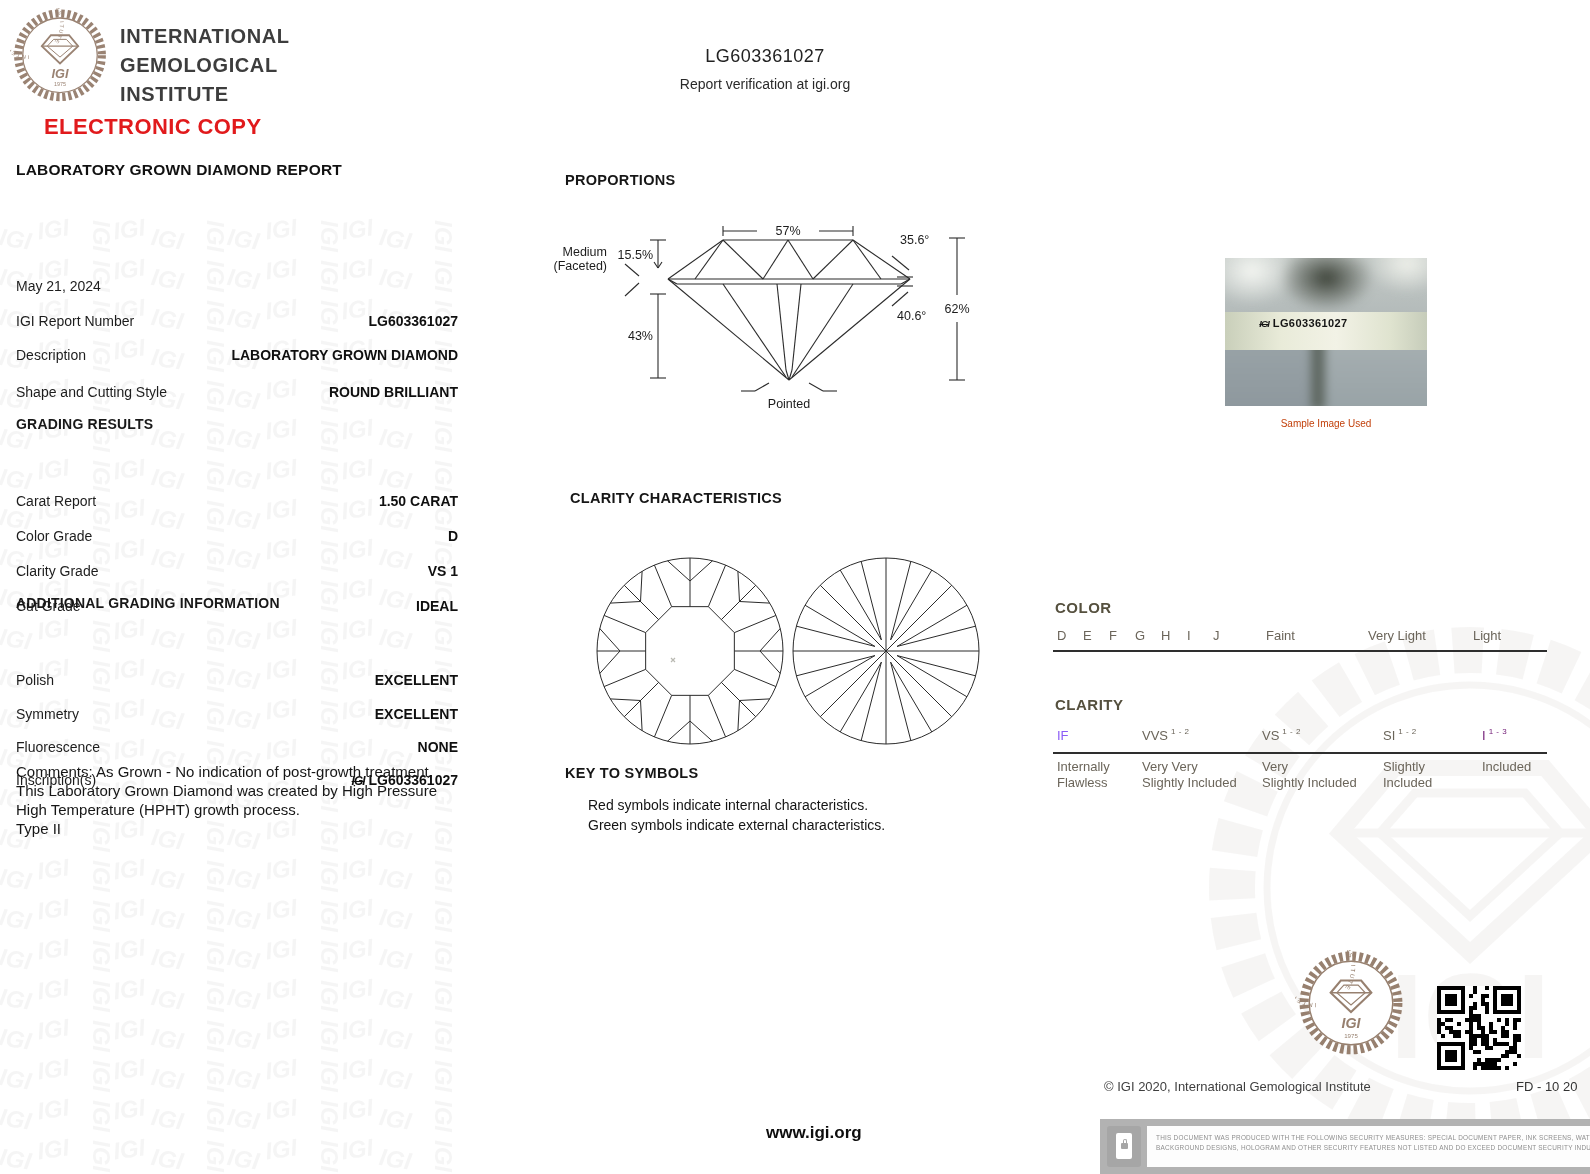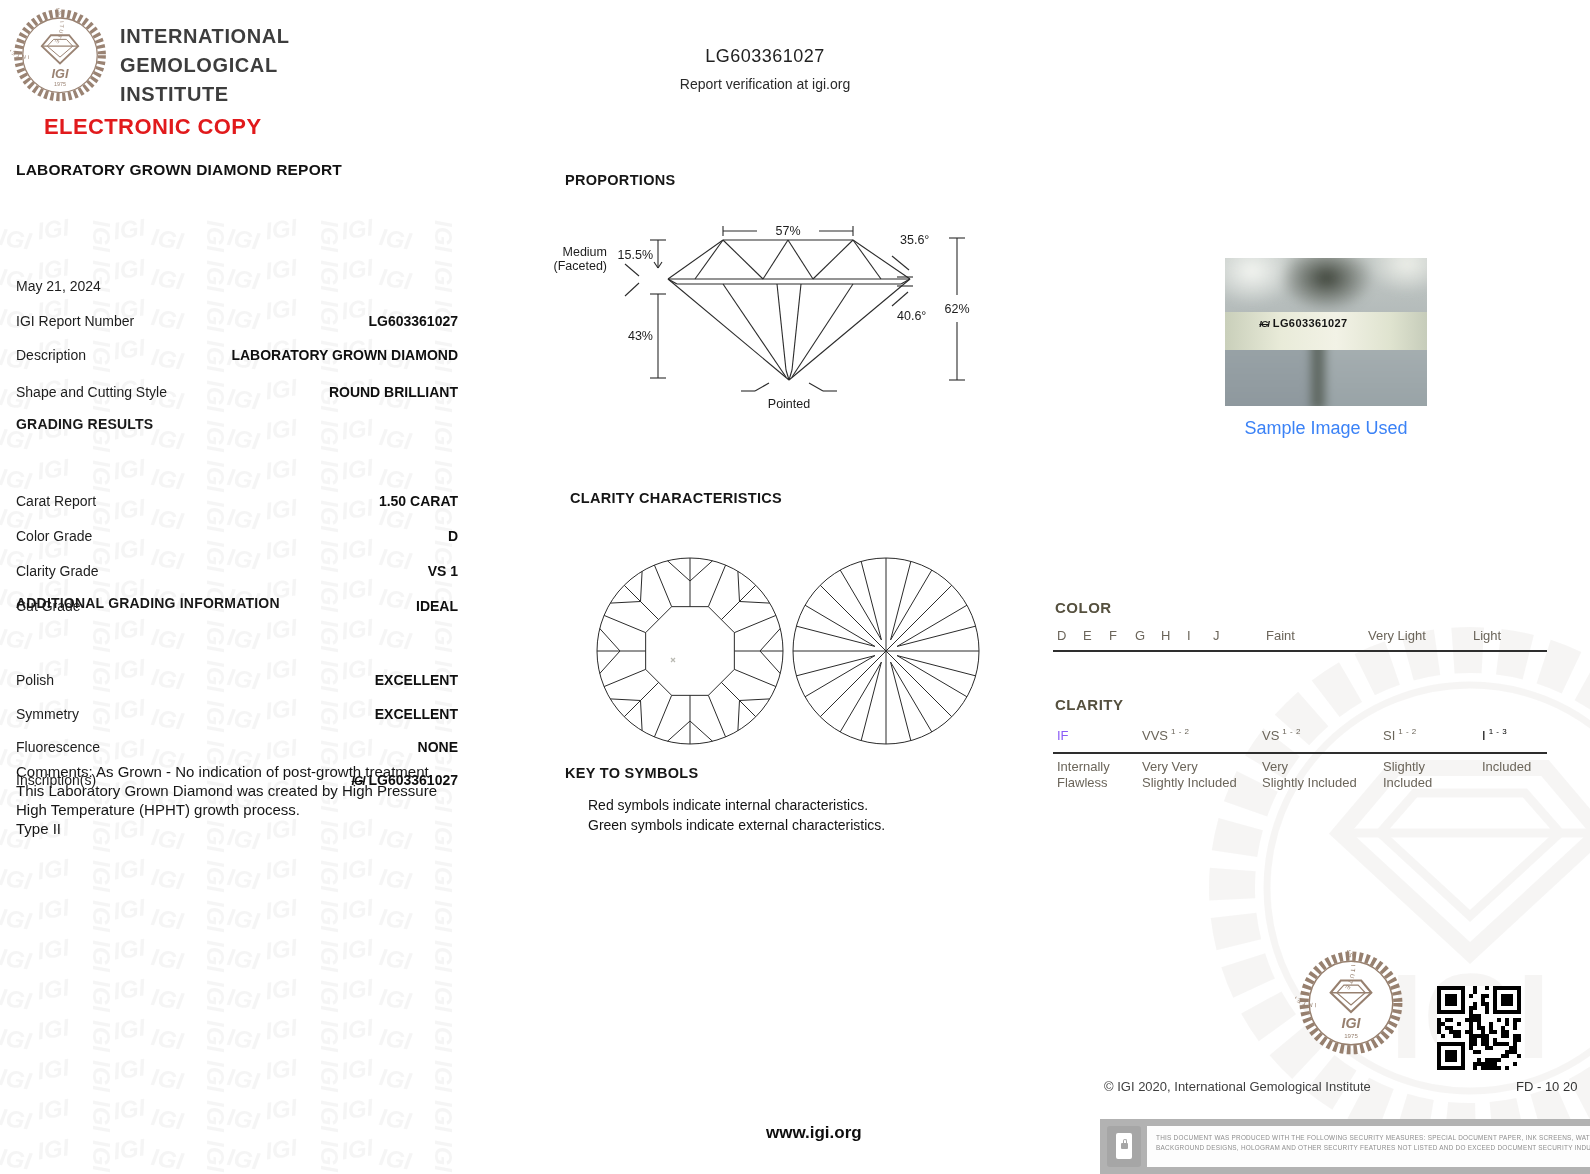--- a/index.html
+++ b/index.html
@@ -44,21 +44,21 @@
   .mid-head { font-size:14.5px; font-weight:bold; color:#161616; letter-spacing:.3px;text-align:right; }
   .key-line { left:588px; width:360px; font-size:14px; color:#141414; }
 
   
   .photo { left:1225px; top:258px; width:202px; height:148px; overflow:hidden;
            background:linear-gradient(180deg,#c3c9c6,#9aa3a6); }
   .photo .blur-layer { position:absolute; inset:-8px; filter:blur(5px); }
   .photo .b { position:absolute; }
   .photo .inscription { position:absolute; left:17%; top:40%; font-size:11px; font-weight:bold;
                         color:#151515; letter-spacing:.4px; z-index:3; }
-  .photo-caption { left:1225px; top:418px; width:202px; text-align:center; font-size:18px; color:#3b82f6; }
+  .photo-caption { left:1225px; top:418px; width:202px; text-align:center; font-size:10px; color:#c2410c; }
 
   .scale-head { font-size:15px; font-weight:bold; letter-spacing:.5px; }
   .scale-item { position:absolute; font-size:13px; }
   .scale-line { position:absolute; left:1053px; width:494px; background:#2e2e2e; }
   .sup { font-size:8px; vertical-align:6px; margin-left:3px; letter-spacing:.5px; }
   .desc { position:absolute; width:112px; font-size:13px; line-height:16px; }
 
   .copyright { left:1104px; top:1079px; font-size:13px; color:#3f3f3f; }
   .formcode { left:1516px; top:1079px; font-size:13px; color:#333; }
 
@@ -657,21 +657,21 @@
   <span class="scale-item" style="left:1266px;top:628px;color:#6b655a;">Faint</span>
   <span class="scale-item" style="left:1368px;top:628px;color:#6b655a;">Very Light</span>
   <span class="scale-item" style="left:1473px;top:628px;color:#6b655a;">Light</span>
   <div class="scale-line" style="top:650px;height:2px;"></div>
 
   <div class="abs scale-head" style="left:1055px;top:696px;color:#55503e;">CLARITY</div>
   <span class="scale-item" style="left:1057px;top:727px;color:#8b5cf6;"><span>IF</span><span class="sup"></span></span>
   <span class="scale-item" style="left:1142px;top:727px;color:#6b655a;"><span>VVS</span><span class="sup">1 - 2</span></span>
   <span class="scale-item" style="left:1262px;top:727px;color:#6b655a;"><span>VS</span><span class="sup">1 - 2</span></span>
   <span class="scale-item" style="left:1383px;top:727px;color:#6b655a;"><span>SI</span><span class="sup">1 - 2</span></span>
-  <span class="scale-item" style="left:1482px;top:727px;color:#000000;"><span>I</span><span class="sup">1 - 3</span></span>
+  <span class="scale-item" style="left:1482px;top:727px;color:#701a75;"><span>I</span><span class="sup">1 - 3</span></span>
   <div class="scale-line" style="top:752px;height:1.5px;"></div>
 
   <div class="desc" style="left:1057px;top:759px;color:#6b655a;">
     <div>Internally</div>
       <div>Flawless</div>
   </div>
   <div class="desc" style="left:1142px;top:759px;width:125px;color:#6b655a;">
     <div>Very Very</div>
       <div>Slightly Included</div>
   </div>

